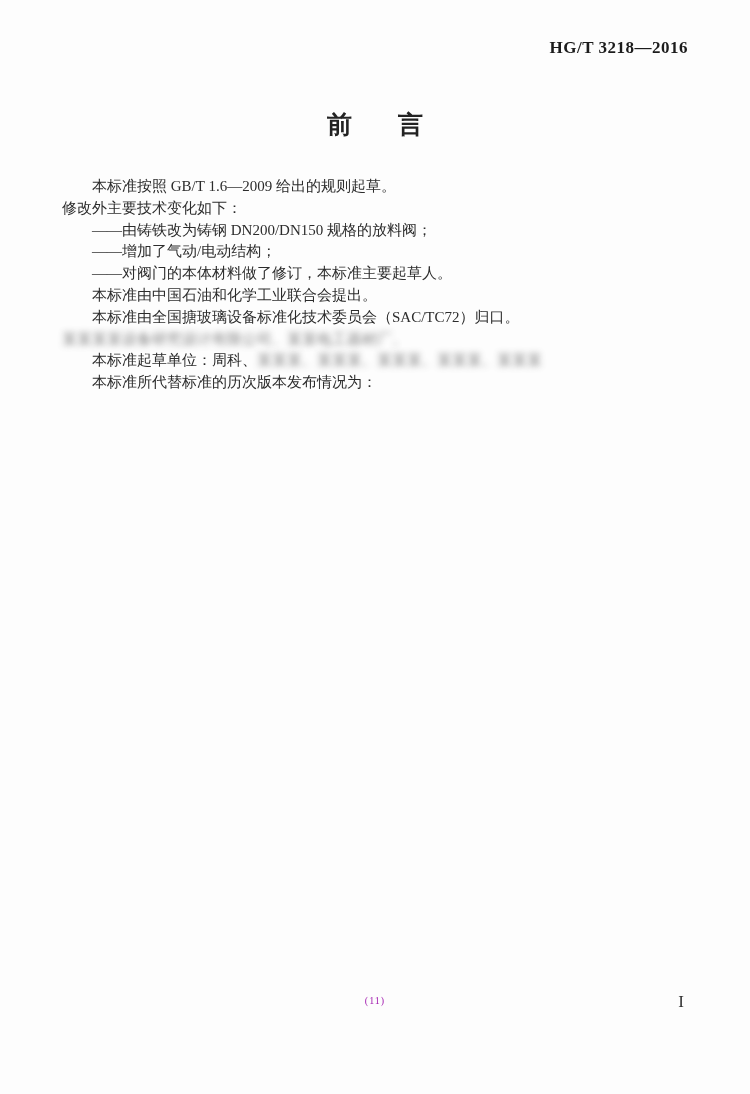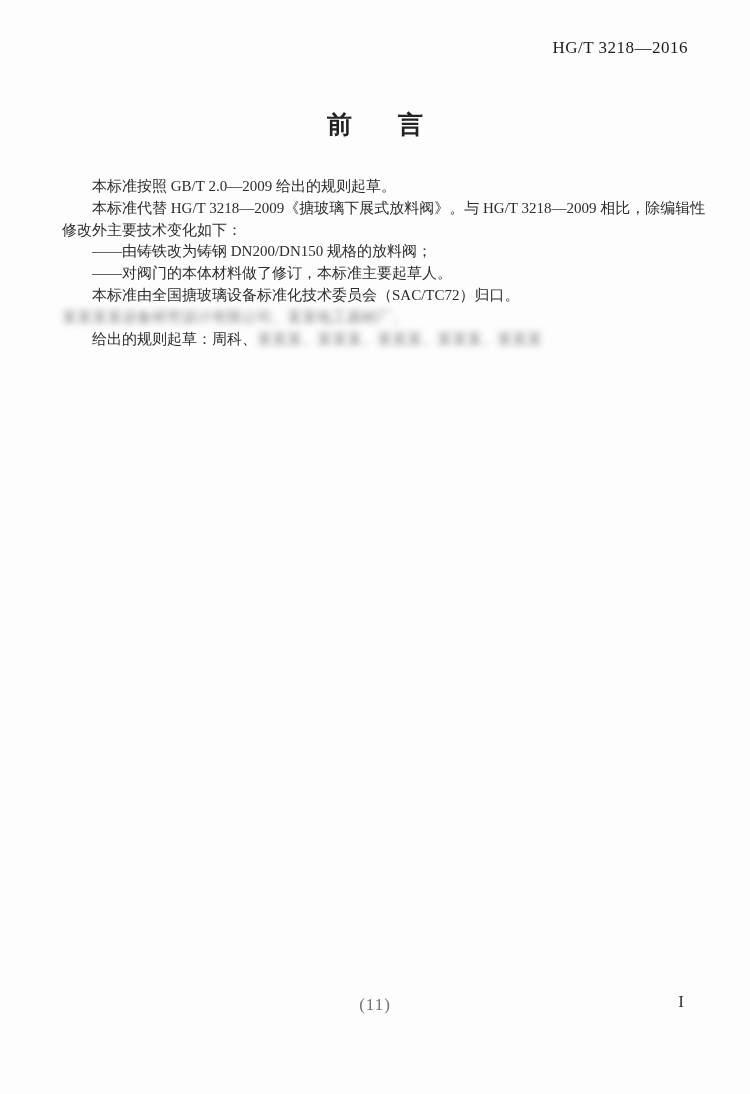--- a/index.html
+++ b/index.html
@@ -15,21 +15,21 @@
     background: #fdfdfd;
     font-family: "Liberation Serif", "DejaVu Serif", serif;
     color: #2c2c2c;
     overflow: hidden;
   }
   .doc-header {
     position: absolute;
     top: 38px;
     right: 62px;
     font-size: 17px;
-    font-weight: normal;
+    font-weight: bold;
     letter-spacing: 0.5px;
     color: #1c1c1c;
     white-space: nowrap;
   }
   .doc-title {
     position: absolute;
     top: 108px;
     left: 0;
     width: 100%;
     display: flex;
@@ -60,22 +60,22 @@
     opacity: 0.72;
     color: #4a4a4a;
     user-select: none;
   }
   .footer-center {
     position: absolute;
     top: 995px;
     left: 0;
     width: 100%;
     text-align: center;
-    font-size: 17px;
-    color: #737373;
+    font-size: 10px;
+    color: #a21caf;
     letter-spacing: 1px;
   }
   .footer-right {
     position: absolute;
     top: 992px;
     right: 66px;
     font-size: 17px;
     color: #333;
   }
 </style>
@@ -85,27 +85,29 @@
 <div class="page">
 
   <div class="doc-header">HG/T 3218—2016</div>
 
   <div class="doc-title">
     <span>前</span>
     <span>言</span>
   </div>
 
   <div class="doc-body">
-    <div class="line indent"><span>本标准按照 GB/T 2.0—2009 给出的规则起草。</span></div>
-    <div class="line indent"><span>本标准代替 HG/T 3218—2009《搪玻璃下展式放料阀》。与 HG/T 3218—2009 相比，除编辑性</span></div>
+    <div class="line indent"><span>本标准按照 GB/T 1.6—2009 给出的规则起草。</span></div>
     <div class="line"><span>修改外主要技术变化如下：</span></div>
     <div class="line indent"><span>——由铸铁改为铸钢 DN200/DN150 规格的放料阀；</span></div>
+    <div class="line indent"><span>——增加了气动/电动结构；</span></div>
     <div class="line indent"><span>——对阀门的本体材料做了修订，本标准主要起草人。</span></div>
+    <div class="line indent"><span>本标准由中国石油和化学工业联合会提出。</span></div>
     <div class="line indent"><span>本标准由全国搪玻璃设备标准化技术委员会（SAC/TC72）归口。</span></div>
     <div class="line"><span class="redacted">某某某某设备研究设计有限公司、某某电工器材厂。</span></div>
-    <div class="line indent"><span>给出的规则起草：周科、</span><span class="redacted">某某某、某某某、某某某、某某某、某某某</span></div>
+    <div class="line indent"><span>本标准起草单位：周科、</span><span class="redacted">某某某、某某某、某某某、某某某、某某某</span></div>
+    <div class="line indent"><span>本标准所代替标准的历次版本发布情况为：</span></div>
   </div>
 
   <div class="footer-center">(11)</div>
 
   <div class="footer-right">I</div>
 
 </div>
 
 </body></html>

